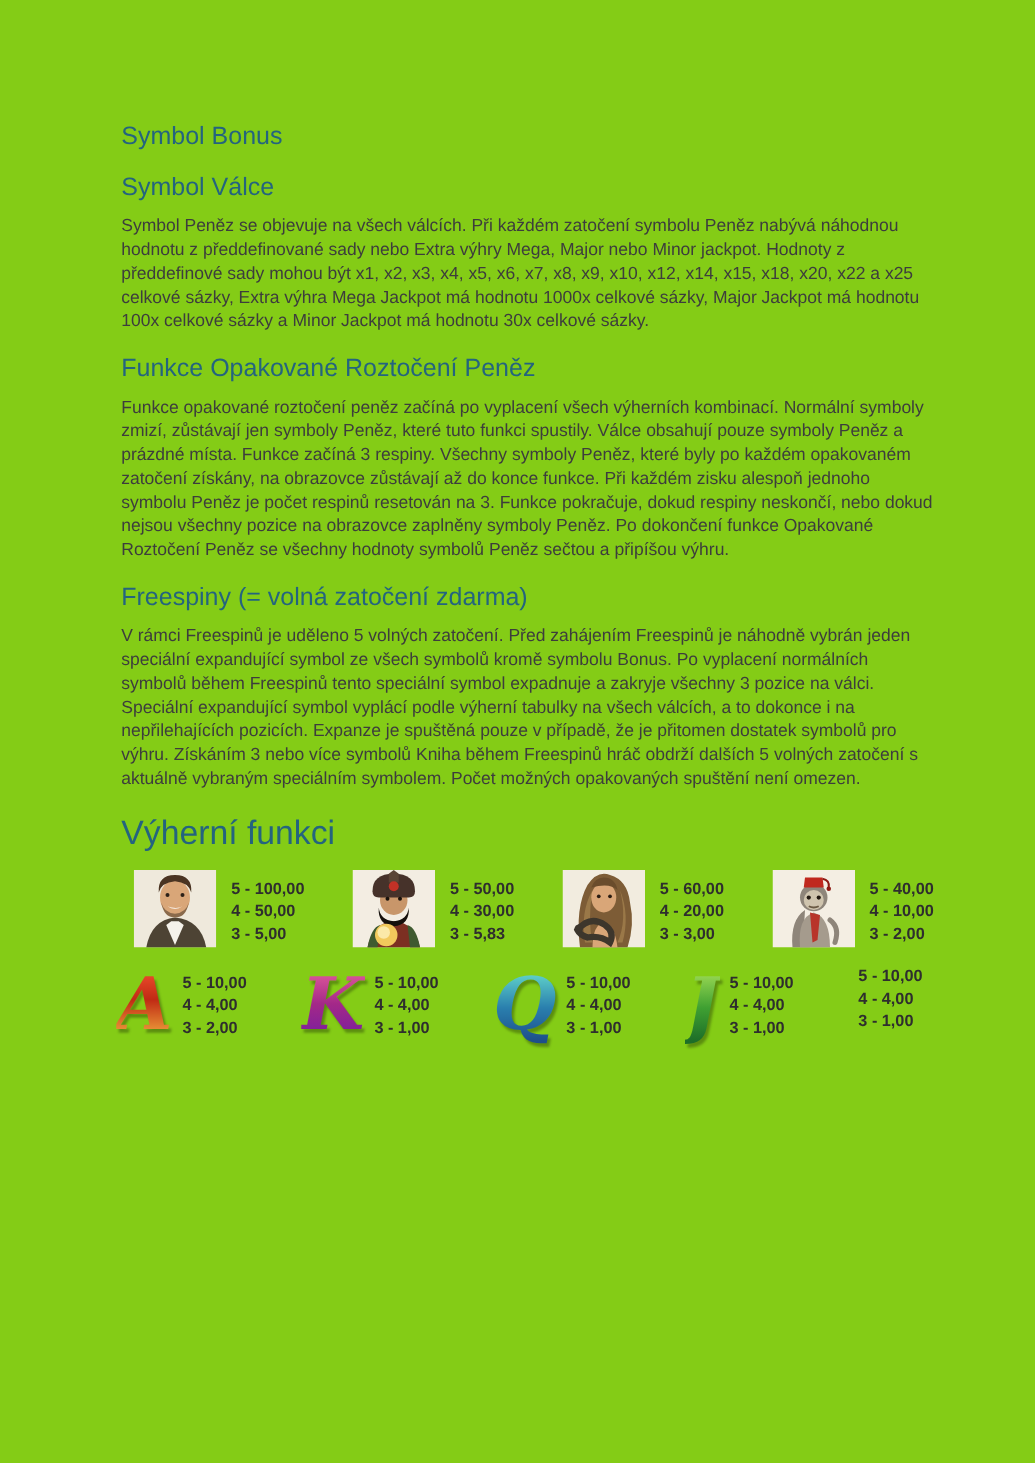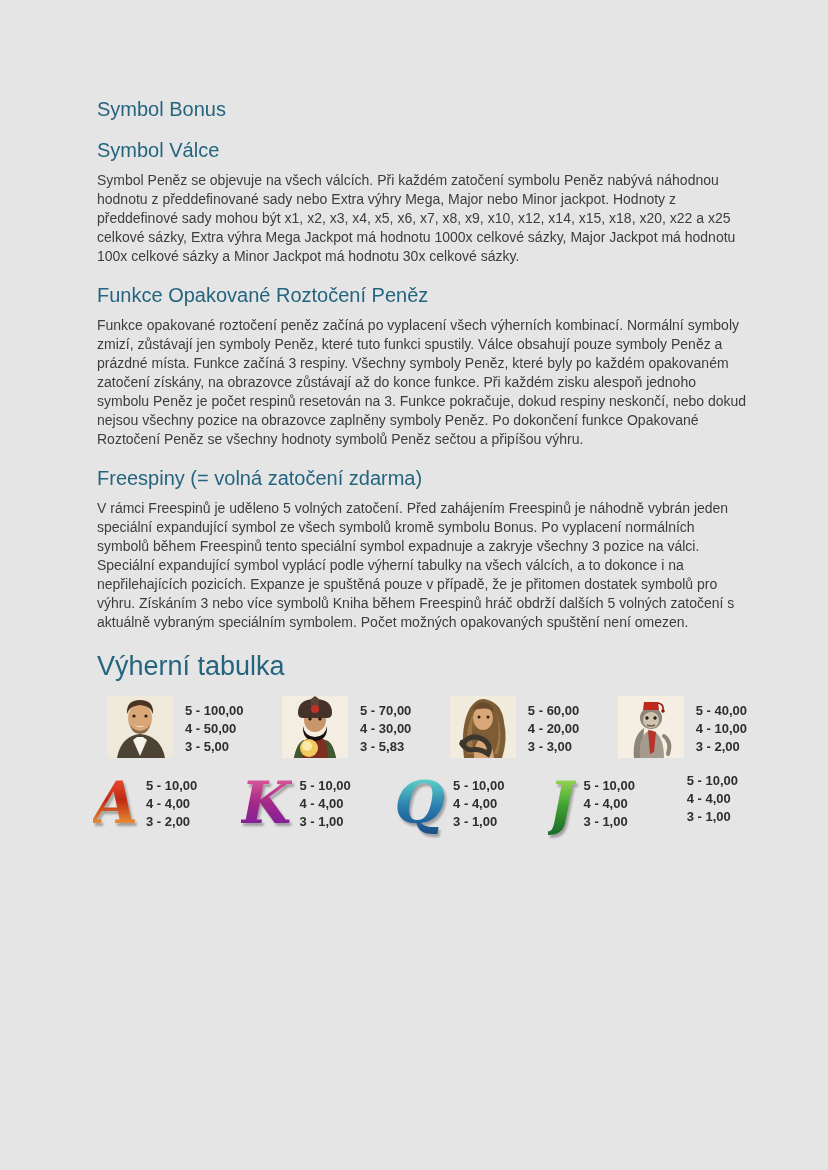--- a/index.html
+++ b/index.html
@@ -1,19 +1,19 @@
 <!DOCTYPE html>
 <html lang="cs"><head>
 <meta charset="utf-8">
 <style>
   html,body{margin:0;padding:0;background:#fff;}
   .page{
     position:relative;
     width:828px;height:1170px;
-    background:#e5e5e5;
+    background:#84cc16;
     font-family:"Liberation Sans","DejaVu Sans",sans-serif;
     color:#3d3d3d;
     overflow:hidden;
     box-sizing:border-box;
     padding:97px 0 0 97px;
   }
   .content{width:650px;}
   h2.section-heading{
     font-family:"Liberation Sans",sans-serif;
     font-weight:400;
@@ -85,21 +85,21 @@
     <h2 class="section-heading">Symbol Válce</h2>
     <p class="section-body">Symbol Peněz se objevuje na všech válcích. Při každém zatočení symbolu Peněz nabývá náhodnou hodnotu z předdefinované sady nebo Extra výhry Mega, Major nebo Minor jackpot. Hodnoty z předdefinové sady mohou být x1, x2, x3, x4, x5, x6, x7, x8, x9, x10, x12, x14, x15, x18, x20, x22 a x25 celkové sázky, Extra výhra Mega Jackpot má hodnotu 1000x celkové sázky, Major Jackpot má hodnotu 100x celkové sázky a Minor Jackpot má hodnotu 30x celkové sázky.</p>
 
     <h2 class="section-heading">Funkce Opakované Roztočení Peněz</h2>
     <p class="section-body">Funkce opakované roztočení peněz začíná po vyplacení všech výherních kombinací. Normální symboly zmizí, zůstávají jen symboly Peněz, které tuto funkci spustily. Válce obsahují pouze symboly Peněz a prázdné místa. Funkce začíná 3 respiny. Všechny symboly Peněz, které byly po každém opakovaném zatočení získány, na obrazovce zůstávají až do konce funkce. Při každém zisku alespoň jednoho symbolu Peněz je počet respinů resetován na 3. Funkce pokračuje, dokud respiny neskončí, nebo dokud nejsou všechny pozice na obrazovce zaplněny symboly Peněz. Po dokončení funkce Opakované Roztočení Peněz se všechny hodnoty symbolů Peněz sečtou a připíšou výhru.</p>
 
     <h2 class="section-heading">Freespiny (= volná zatočení zdarma)</h2>
     <p class="section-body">V rámci Freespinů je uděleno 5 volných zatočení. Před zahájením Freespinů je náhodně vybrán jeden speciální expandující symbol ze všech symbolů kromě symbolu Bonus. Po vyplacení normálních symbolů během Freespinů tento speciální symbol expadnuje a zakryje všechny 3 pozice na válci.
 Speciální expandující symbol vyplácí podle výherní tabulky na všech válcích, a to dokonce i na nepřilehajících pozicích. Expanze je spuštěná pouze v případě, že je přitomen dostatek symbolů pro výhru. Získáním 3 nebo více symbolů Kniha během Freespinů hráč obdrží dalších 5 volných zatočení s aktuálně vybraným speciálním symbolem. Počet možných opakovaných spuštění není omezen.</p>
 
-    <h1 class="paytable-heading">Výherní tabulka</h1>
+    <h1 class="paytable-heading">Výherní funkci</h1>
 
     <div class="symbol-row row1">
 
       <div class="symbol-cell">
         <span class="sym-img">
           <svg width="66" height="62" viewBox="0 0 66 62">
             <rect x="0" y="0" width="66" height="62" fill="#efe9dc"></rect>
             <path d="M10 62 Q14 40 33 38 Q54 40 58 62 Z" fill="#4d4334"></path>
             <path d="M26 44 L33 60 L40 44 L36 41 L30 41 Z" fill="#f5f2ea"></path>
             <ellipse cx="33" cy="22" rx="12" ry="14" fill="#d9a678"></ellipse>
@@ -129,21 +129,21 @@
             <path d="M29 3 L33 0 L37 3 L37 10 L29 10 Z" fill="#5a4436"></path>
             <circle cx="33" cy="13" r="4" fill="#c23126"></circle>
             <path d="M21 30 Q20 44 33 45 Q46 44 45 30 Q44 40 33 41 Q22 40 21 30 Z" fill="#15100c"></path>
             <circle cx="28" cy="23" r="1.6" fill="#1a120c"></circle>
             <circle cx="38" cy="23" r="1.6" fill="#1a120c"></circle>
             <circle cx="27" cy="52" r="9" fill="#f2c95c"></circle>
             <circle cx="25" cy="50" r="5" fill="#fbe9a8"></circle>
           </svg>
         </span>
         <div class="payouts">
-          <div>5 - 70,00</div>
+          <div>5 - 50,00</div>
           <div>4 - 30,00</div>
           <div>3 - 5,83</div>
         </div>
       </div>
 
       <div class="symbol-cell">
         <span class="sym-img">
           <svg width="66" height="62" viewBox="0 0 66 62">
             <rect x="0" y="0" width="66" height="62" fill="#f2ecdf"></rect>
             <path d="M14 62 Q10 30 20 12 Q28 0 38 4 Q52 8 54 26 Q58 44 52 62 Z" fill="#7d5c36"></path>

